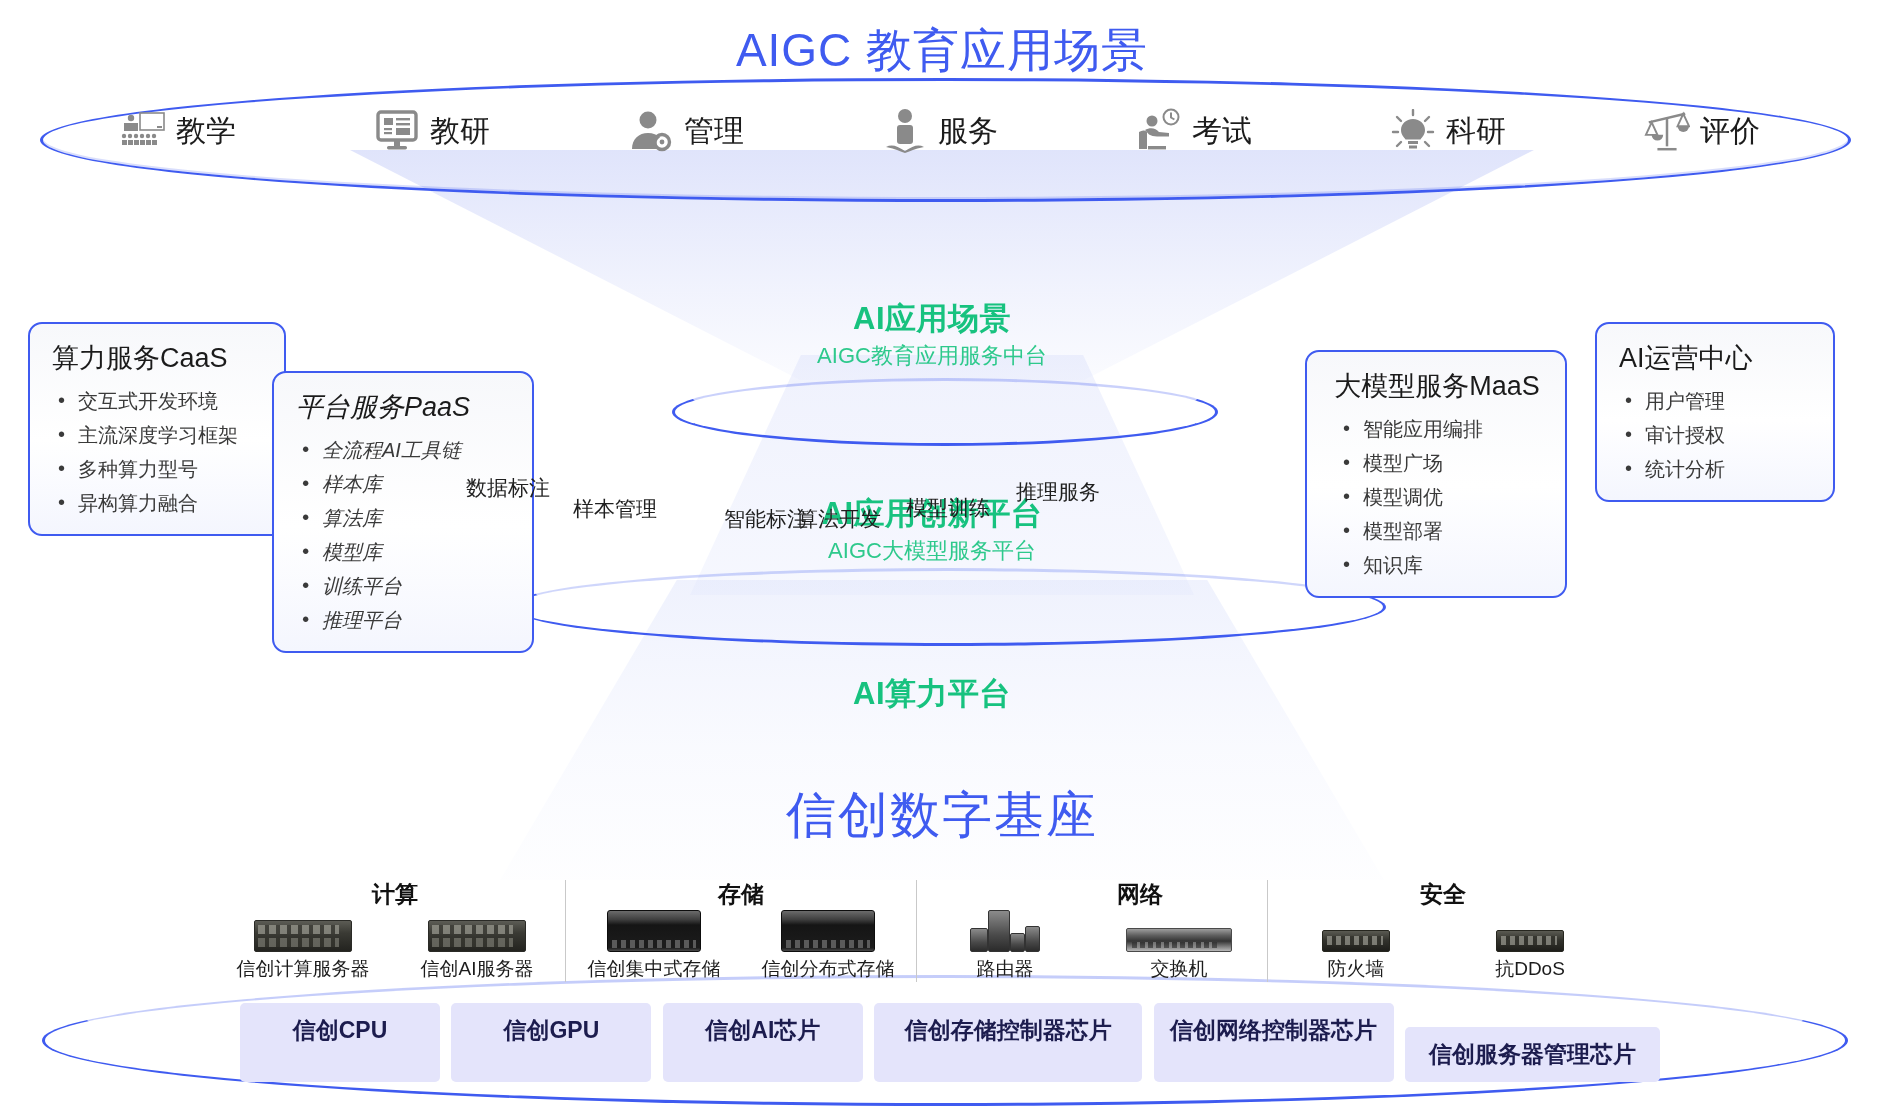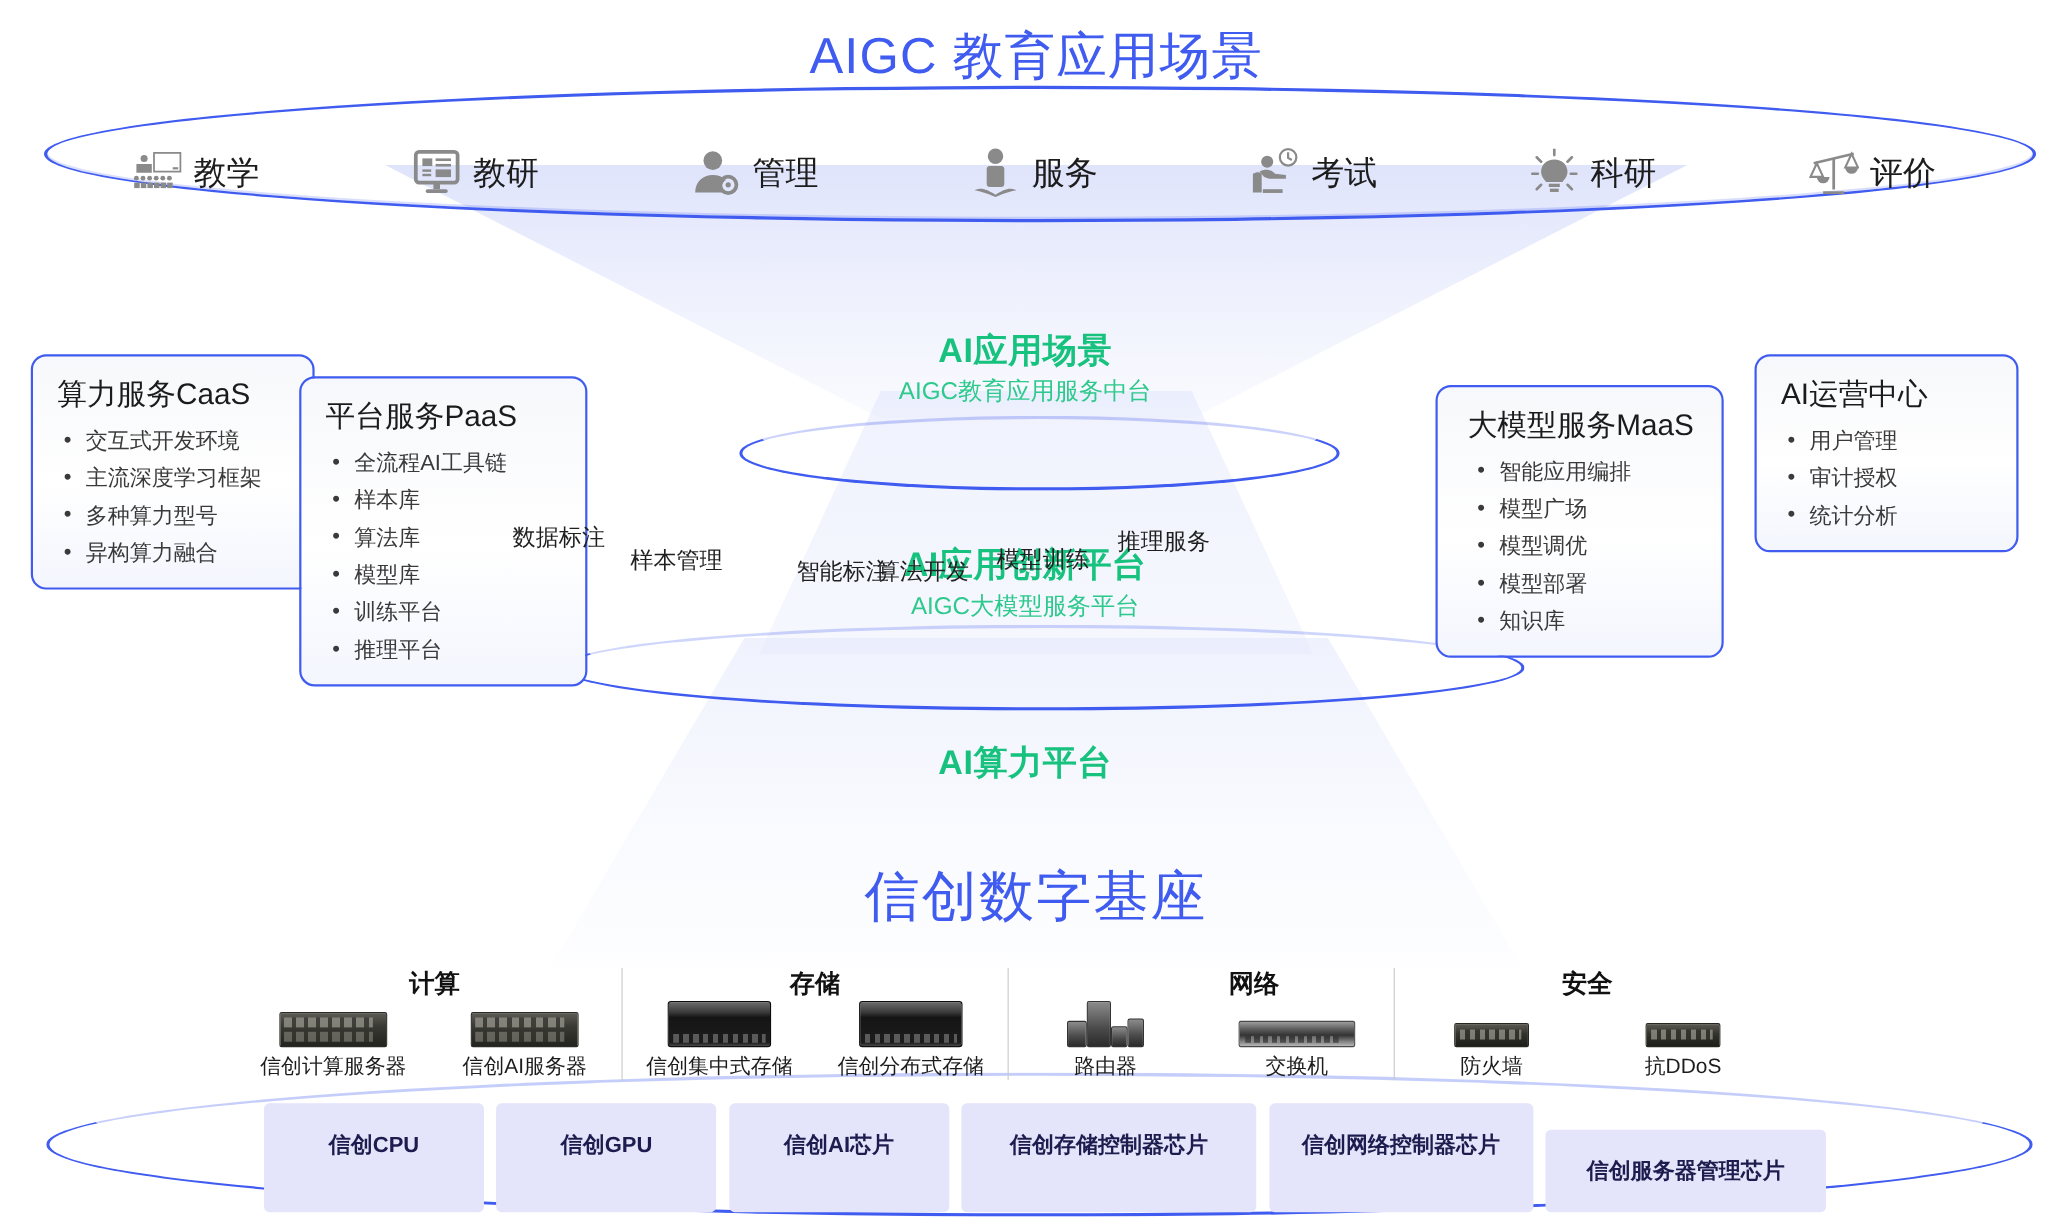--- a/index.html
+++ b/index.html
@@ -85,21 +85,21 @@
     border: 3px solid #3f5bf0;
     border-top-color: rgba(63,91,240,0.30);
   }
 
   
   #scenario-row {
     position: absolute;
     left: 120px; top: 108px;
     width: 1640px; height: 72px;
     display: flex;
-    align-items: flex-end;
+    align-items: flex-start;
     justify-content: space-between;
     z-index: 6;
   }
   .scenario-item {
     display: flex;
     align-items: center;
     gap: 10px;
   }
   .scenario-item .sicon {
     width: 46px; height: 46px;
@@ -142,21 +142,21 @@
     white-space: nowrap;
   }
   .card li::before {
     content: "•";
     position: absolute;
     left: 6px; top: -1px;
     color: #3a3a3a;
     font-size: 20px;
   }
   #card-caas   { left: 28px;   top: 322px;  width: 258px; }
-  #card-paas   { left: 272px;  top: 342px;  width: 262px; }
+  #card-paas   { left: 272px;  top: 371px;  width: 262px; font-style: italic; }
   #card-maas   { left: 1305px; top: 350px;  width: 262px; }
   #card-ops    { left: 1595px; top: 322px;  width: 240px; }
   #card-maas .card-title { text-align: center; }
   #card-maas li { padding-left: 34px; }
   #card-maas li::before { left: 14px; }
 
   
   .layer {
     position: absolute;
     text-align: center;
@@ -331,23 +331,23 @@
     left: 240px; top: 1003px;
     width: 1420px;
     display: flex;
     justify-content: space-between;
     z-index: 7;
   }
   .chip {
     background: #e4e4fb;
     border-radius: 5px;
     color: #1c1c4e;
-    font-size: 20px;
+    font-size: 23px;
     font-weight: bold;
-    padding: 24px 0;
+    padding: 12px 0;
     text-align: center;
     white-space: nowrap;
   }
   .chip-1 { width: 200px; }
   .chip-2 { width: 200px; }
   .chip-3 { width: 200px; }
   .chip-4 { width: 268px; }
   .chip-5 { width: 240px; }
   .chip-6 { width: 255px; margin-top: 24px; }
 </style>

